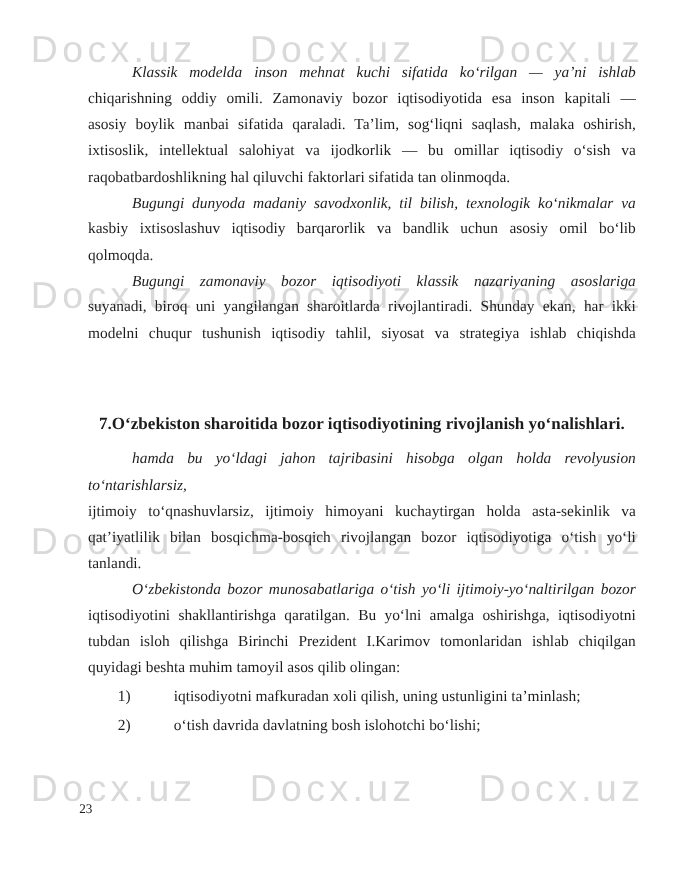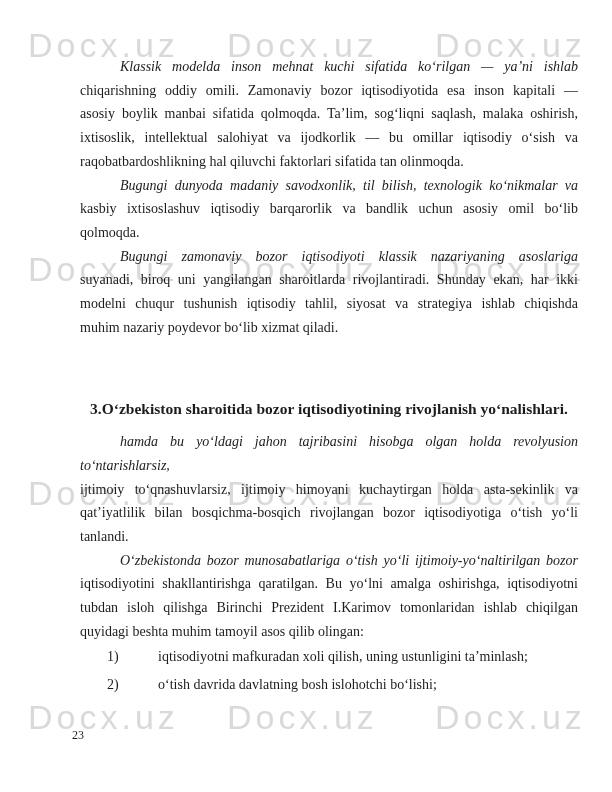--- a/index.html
+++ b/index.html
@@ -97,37 +97,36 @@
       <span class="wm c1">Docx.uz</span>
       <span class="wm c2">Docx.uz</span>
       <span class="wm c3">Docx.uz</span>
     </div>
   </div>
 
   <div class="content">
     <div class="para">
         <div class="line">Klassik modelda inson mehnat kuchi sifatida ko‘rilgan — ya’ni ishlab</div>
         <div class="line">chiqarishning oddiy omili. Zamonaviy bozor iqtisodiyotida esa inson kapitali —</div>
-        <div class="line">asosiy boylik manbai sifatida qolmoqda. Ta’lim, sog‘liqni saqlash, malaka oshirish,</div>
+        <div class="line">asosiy boylik manbai sifatida qaraladi. Ta’lim, sog‘liqni saqlash, malaka oshirish,</div>
         <div class="line">ixtisoslik, intellektual salohiyat va ijodkorlik — bu omillar iqtisodiy o‘sish va</div>
         <div class="line last">raqobatbardoshlikning hal qiluvchi faktorlari sifatida tan olinmoqda.</div>
       </div>
     <div class="para">
         <div class="line">Bugungi dunyoda madaniy savodxonlik, til bilish, texnologik ko‘nikmalar va</div>
         <div class="line">kasbiy ixtisoslashuv iqtisodiy barqarorlik va bandlik uchun asosiy omil bo‘lib</div>
         <div class="line last">qolmoqda.</div>
       </div>
     <div class="para">
         <div class="line">Bugungi zamonaviy bozor iqtisodiyoti klassik nazariyaning asoslariga</div>
         <div class="line">suyanadi, biroq uni yangilangan sharoitlarda rivojlantiradi. Shunday ekan, har ikki</div>
         <div class="line">modelni chuqur tushunish iqtisodiy tahlil, siyosat va strategiya ishlab chiqishda</div>
-        <div class="line last">muhim nazariy poydevor bo‘lib xizmat qiladi.</div>
       </div>
 
-    <div class="heading">3.O‘zbekiston sharoitida bozor iqtisodiyotining rivojlanish yo‘nalishlari.</div>
+    <div class="heading">7.O‘zbekiston sharoitida bozor iqtisodiyotining rivojlanish yo‘nalishlari.</div>
 
     <div class="para">
         <div class="line">hamda bu yo‘ldagi jahon tajribasini hisobga olgan holda revolyusion to‘ntarishlarsiz,</div>
         <div class="line">ijtimoiy to‘qnashuvlarsiz, ijtimoiy himoyani kuchaytirgan holda asta-sekinlik va</div>
         <div class="line">qat’iyatlilik bilan bosqichma-bosqich rivojlangan bozor iqtisodiyotiga o‘tish yo‘li</div>
         <div class="line last">tanlandi.</div>
       </div>
     <div class="para">
         <div class="line">O‘zbekistonda bozor munosabatlariga o‘tish yo‘li ijtimoiy-yo‘naltirilgan bozor</div>
         <div class="line">iqtisodiyotini shakllantirishga qaratilgan. Bu yo‘lni amalga oshirishga, iqtisodiyotni</div>

